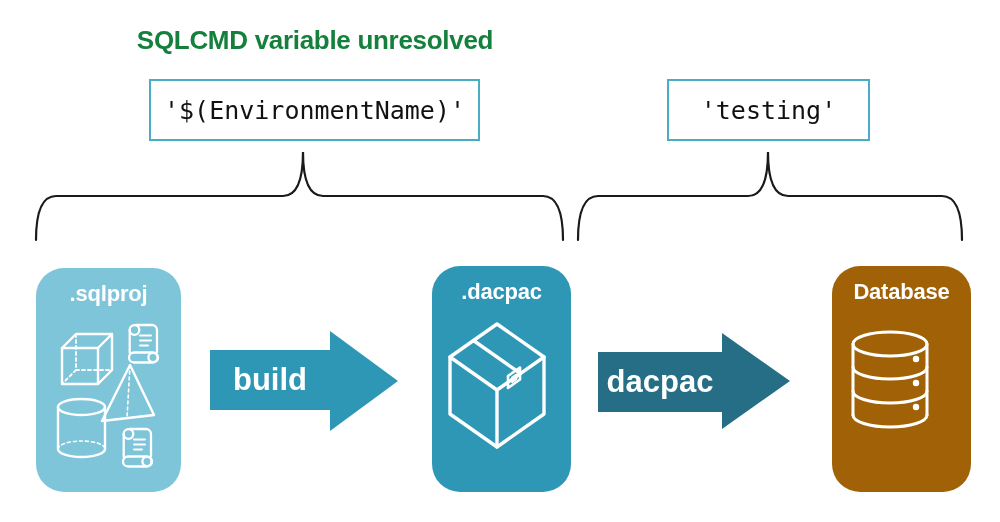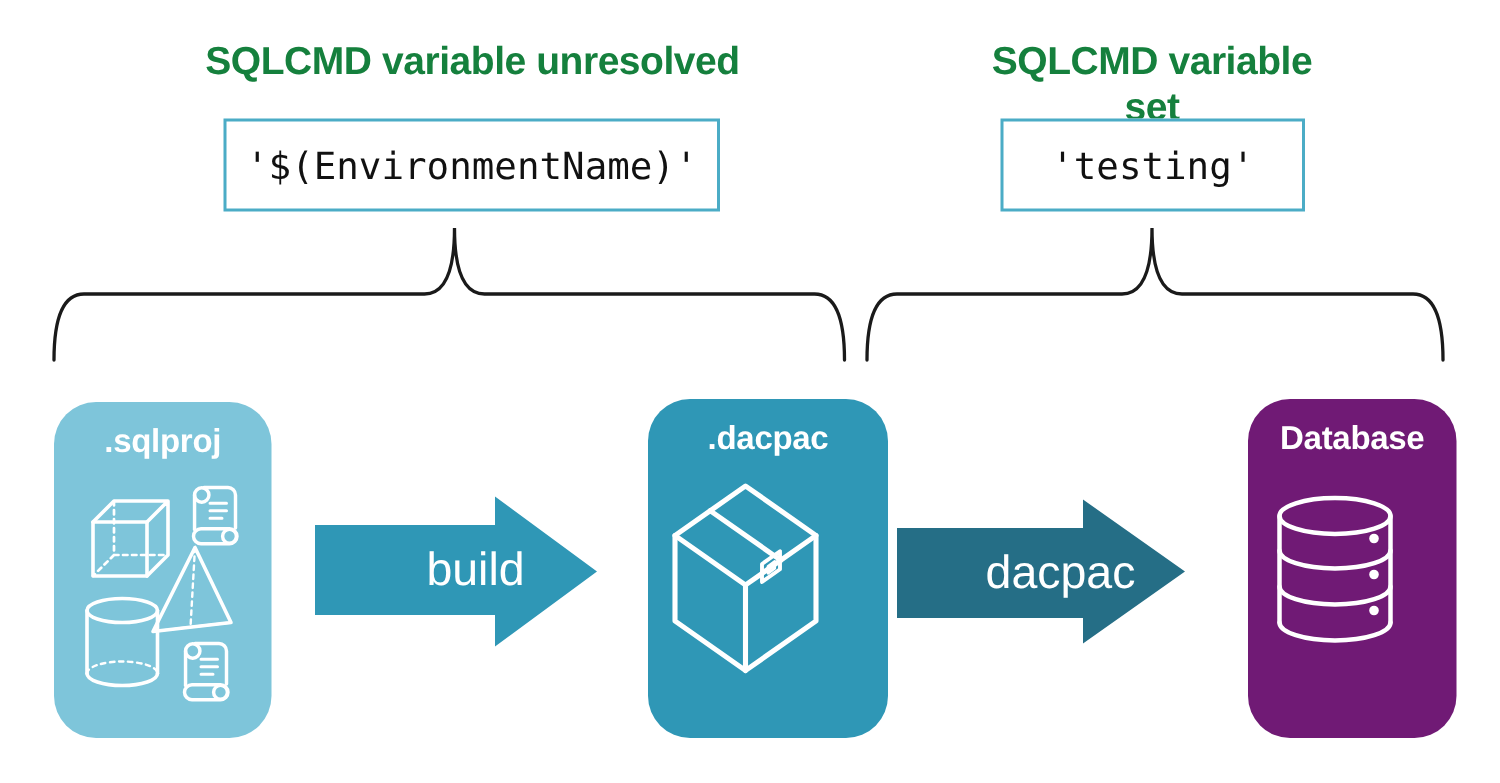--- a/index.html
+++ b/index.html
@@ -18,41 +18,40 @@
     display:flex;align-items:center;justify-content:center;background:#fff;
     font-family:"DejaVu Sans Mono", monospace;font-size:25px;color:#111;
   }
   #code-box-left{left:149px;width:327px;}
   #code-box-right{left:667px;width:199px;}
   svg.overlay{position:absolute;left:0;top:0;pointer-events:none;}
   .node{
     position:absolute;top:266px;height:226px;border-radius:28px;
   }
   #node-sqlproj{left:36px;width:145px;background:#7EC5DA;top:268px;height:224px;}
-  #node-dacpac{left:432px;width:160px;background:#2F97B6;}
-  #node-database{left:832px;width:139px;background:#701a75;}
+  #node-dacpac{left:432px;width:139px;background:#2F97B6;}
+  #node-database{left:832px;width:139px;background:#a16207;}
   .node-label{
     position:absolute;left:0;top:13px;width:100%;text-align:center;
     color:#fff;font-size:22px;font-weight:bold;letter-spacing:-0.2px;
   }
   .node-icon{position:absolute;left:0;top:0;}
   .arrow-label{
     position:absolute;height:60px;display:flex;align-items:center;justify-content:center;
-    color:#fff;font-size:31px;font-weight:normal;margin-left:47px;
+    color:#fff;font-size:31px;font-weight:bold;
   }
   #label-build{left:210px;top:350px;width:120px;}
   #label-deploy{left:598px;top:352px;width:124px;}
 </style>
 </head>
 <body>
 
 <div id="canvas">
 
   <div class="heading" id="heading-left">SQLCMD variable unresolved</div>
-  <div class="heading" id="heading-right">SQLCMD variable set</div>
 
   <div class="code-box" id="code-box-left">
     <span>'$(EnvironmentName)'</span>
   </div>
   <div class="code-box" id="code-box-right">
     <span>'testing'</span>
   </div>
 
   <svg class="overlay" width="1000" height="522" viewBox="0 0 1000 522">
     <path d="M36,240 Q36,196 56,196 L283,196 Q303,196 303,152 Q303,196 323,196 L543,196 Q563,196 563,240" fill="none" stroke="#1A1A1A" stroke-width="2.2" stroke-linecap="round"></path>

